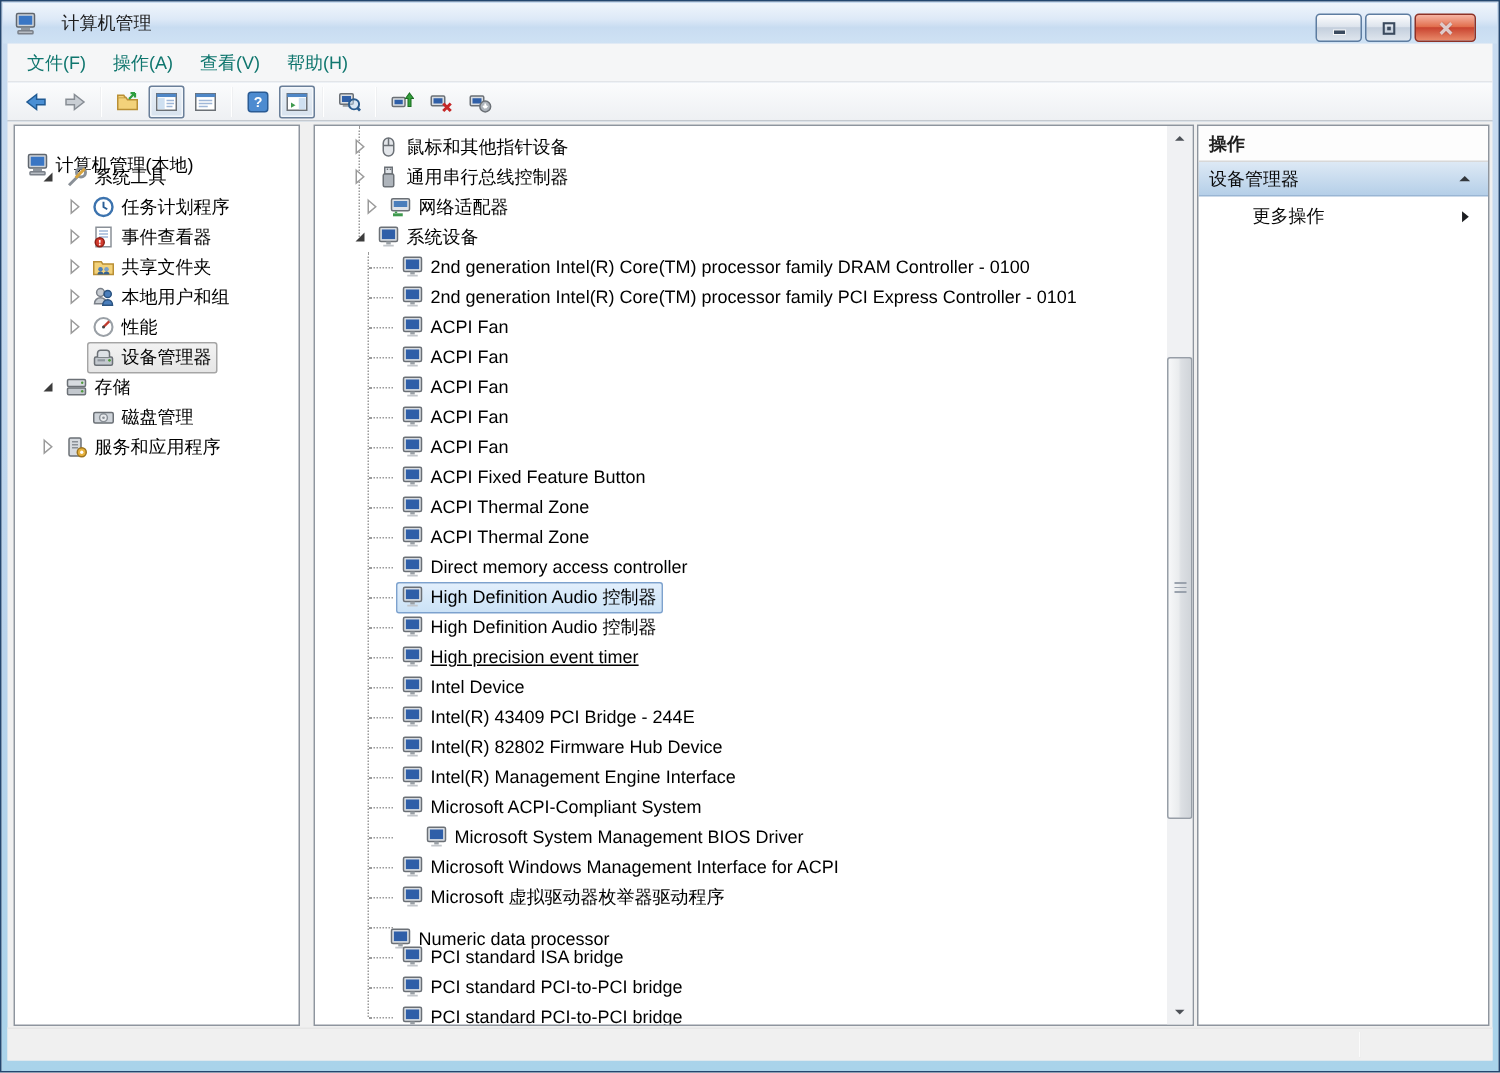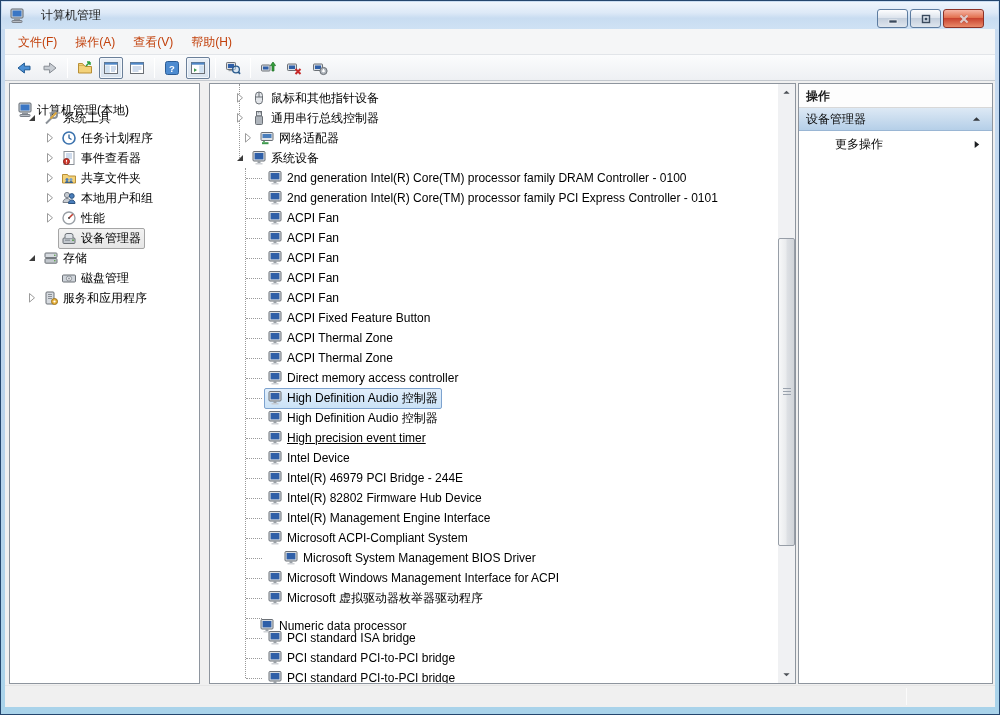--- a/index.html
+++ b/index.html
@@ -15,21 +15,21 @@
   .title-text { margin-left:6px; font-size:12px; color:#1c1c1c; }
   .win-buttons { position:absolute; top:7px; right:14px; display:flex; gap:2px; }
   .win-btn { width:31px; height:19px; border:1px solid #5d7ca0; border-radius:3px;
     background:linear-gradient(180deg,#fdfdfe,#dde4ed 45%,#c4cfdd 50%,#dfe6ee);
     display:flex; align-items:center; justify-content:center; }
   .win-btn.close { width:41px; border-color:#8d3227;
     background:linear-gradient(180deg,#f6b5a5,#e2704f 45%,#c94430 50%,#e98a6a); }
   
   .menubar { position:absolute; top:28px; left:4px; right:4px; height:26px;
     background:#f5f6f7; border-bottom:1px solid #e2e5e9; display:flex; align-items:center; padding-left:4px; }
-  .menu-item { font-size:12px; color:#c2410c; padding:0 9px; line-height:24px; }
+  .menu-item { font-size:12px; color:#0f766e; padding:0 9px; line-height:24px; }
   .toolbar { position:absolute; top:54px; left:4px; right:4px; height:26px;
     background:linear-gradient(180deg,#fbfcfd,#eef0f3); border-bottom:1px solid #c4c9cf;
     display:flex; align-items:center; padding-left:6px; }
   .tb-btn { width:24px; height:22px; display:flex; align-items:center; justify-content:center;
     border:1px solid transparent; border-radius:2px; margin:0 1px; }
   .tb-btn.pressed { border-color:#6a7f99; background:linear-gradient(180deg,#e9eff6,#d7e2ee); box-shadow:inset 0 0 0 1px #f3f7fb; }
   .tb-sep { width:1px; height:20px; background:#c6cad0; border-right:1px solid #ffffff; margin:0 4px; }
   .icon { display:inline-flex; width:16px; height:16px; align-items:center; justify-content:center; }
   .icon svg { width:16px; height:16px; display:block; }
   
@@ -697,21 +697,21 @@
           <div class="trow" style="top: 384px; padding-left: 54px;">
             <div class="wrap">
               <span class="icon">
                 <svg viewBox="0 0 16 16">
                   <rect x="2" y="1.5" width="12" height="9.5" rx="1" fill="#d9dde2" stroke="#6b7076"></rect>
                   <rect x="3.6" y="3" width="8.8" height="6.4" fill="#2f5fa8"></rect>
                   <path d="M6.5 11h3v2h-3z" fill="#9aa0a6"></path>
                   <path d="M4.5 13.2h7v1.2h-7z" fill="#c2c6cb"></path>
                 </svg>
               </span>
-              <span>Intel(R) 46979 PCI Bridge - 244E</span>
+              <span>Intel(R) 43409 PCI Bridge - 244E</span>
             </div>
           </div>
           <div class="stub" style="left: 36px; width: 16px; top: 414px;"></div>
           <div class="trow" style="top: 404px; padding-left: 54px;">
             <div class="wrap">
               <span class="icon">
                 <svg viewBox="0 0 16 16">
                   <rect x="2" y="1.5" width="12" height="9.5" rx="1" fill="#d9dde2" stroke="#6b7076"></rect>
                   <rect x="3.6" y="3" width="8.8" height="6.4" fill="#2f5fa8"></rect>
                   <path d="M6.5 11h3v2h-3z" fill="#9aa0a6"></path>

